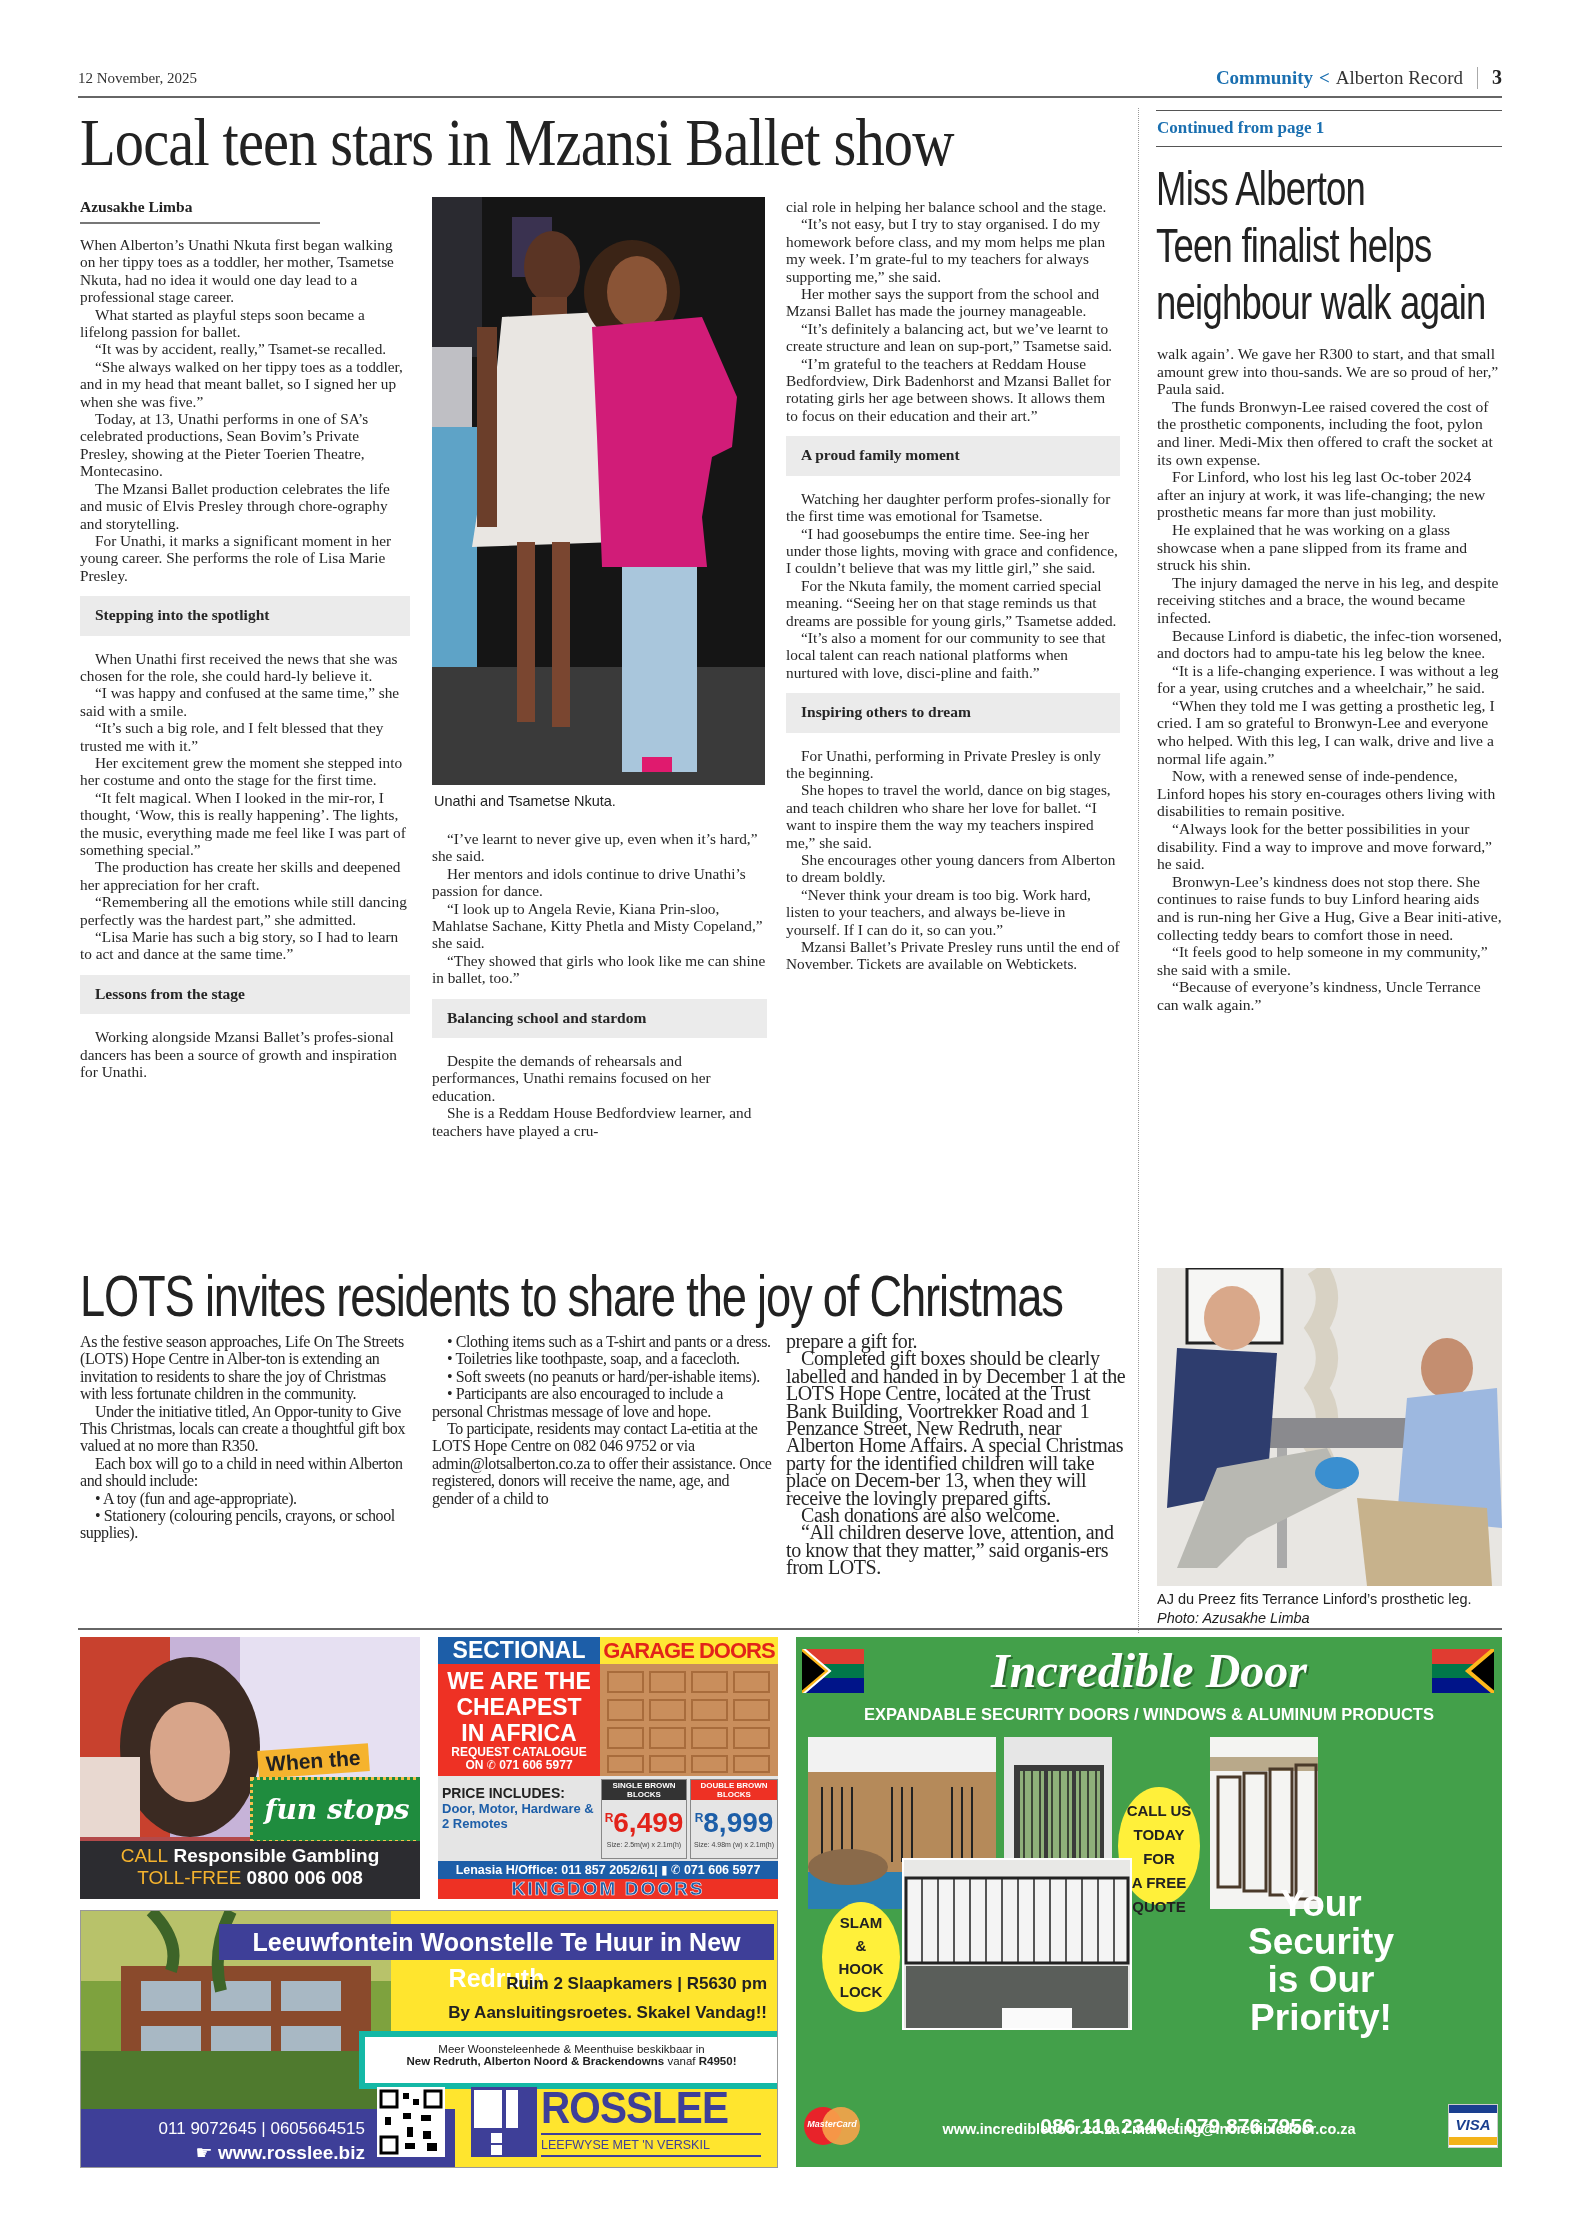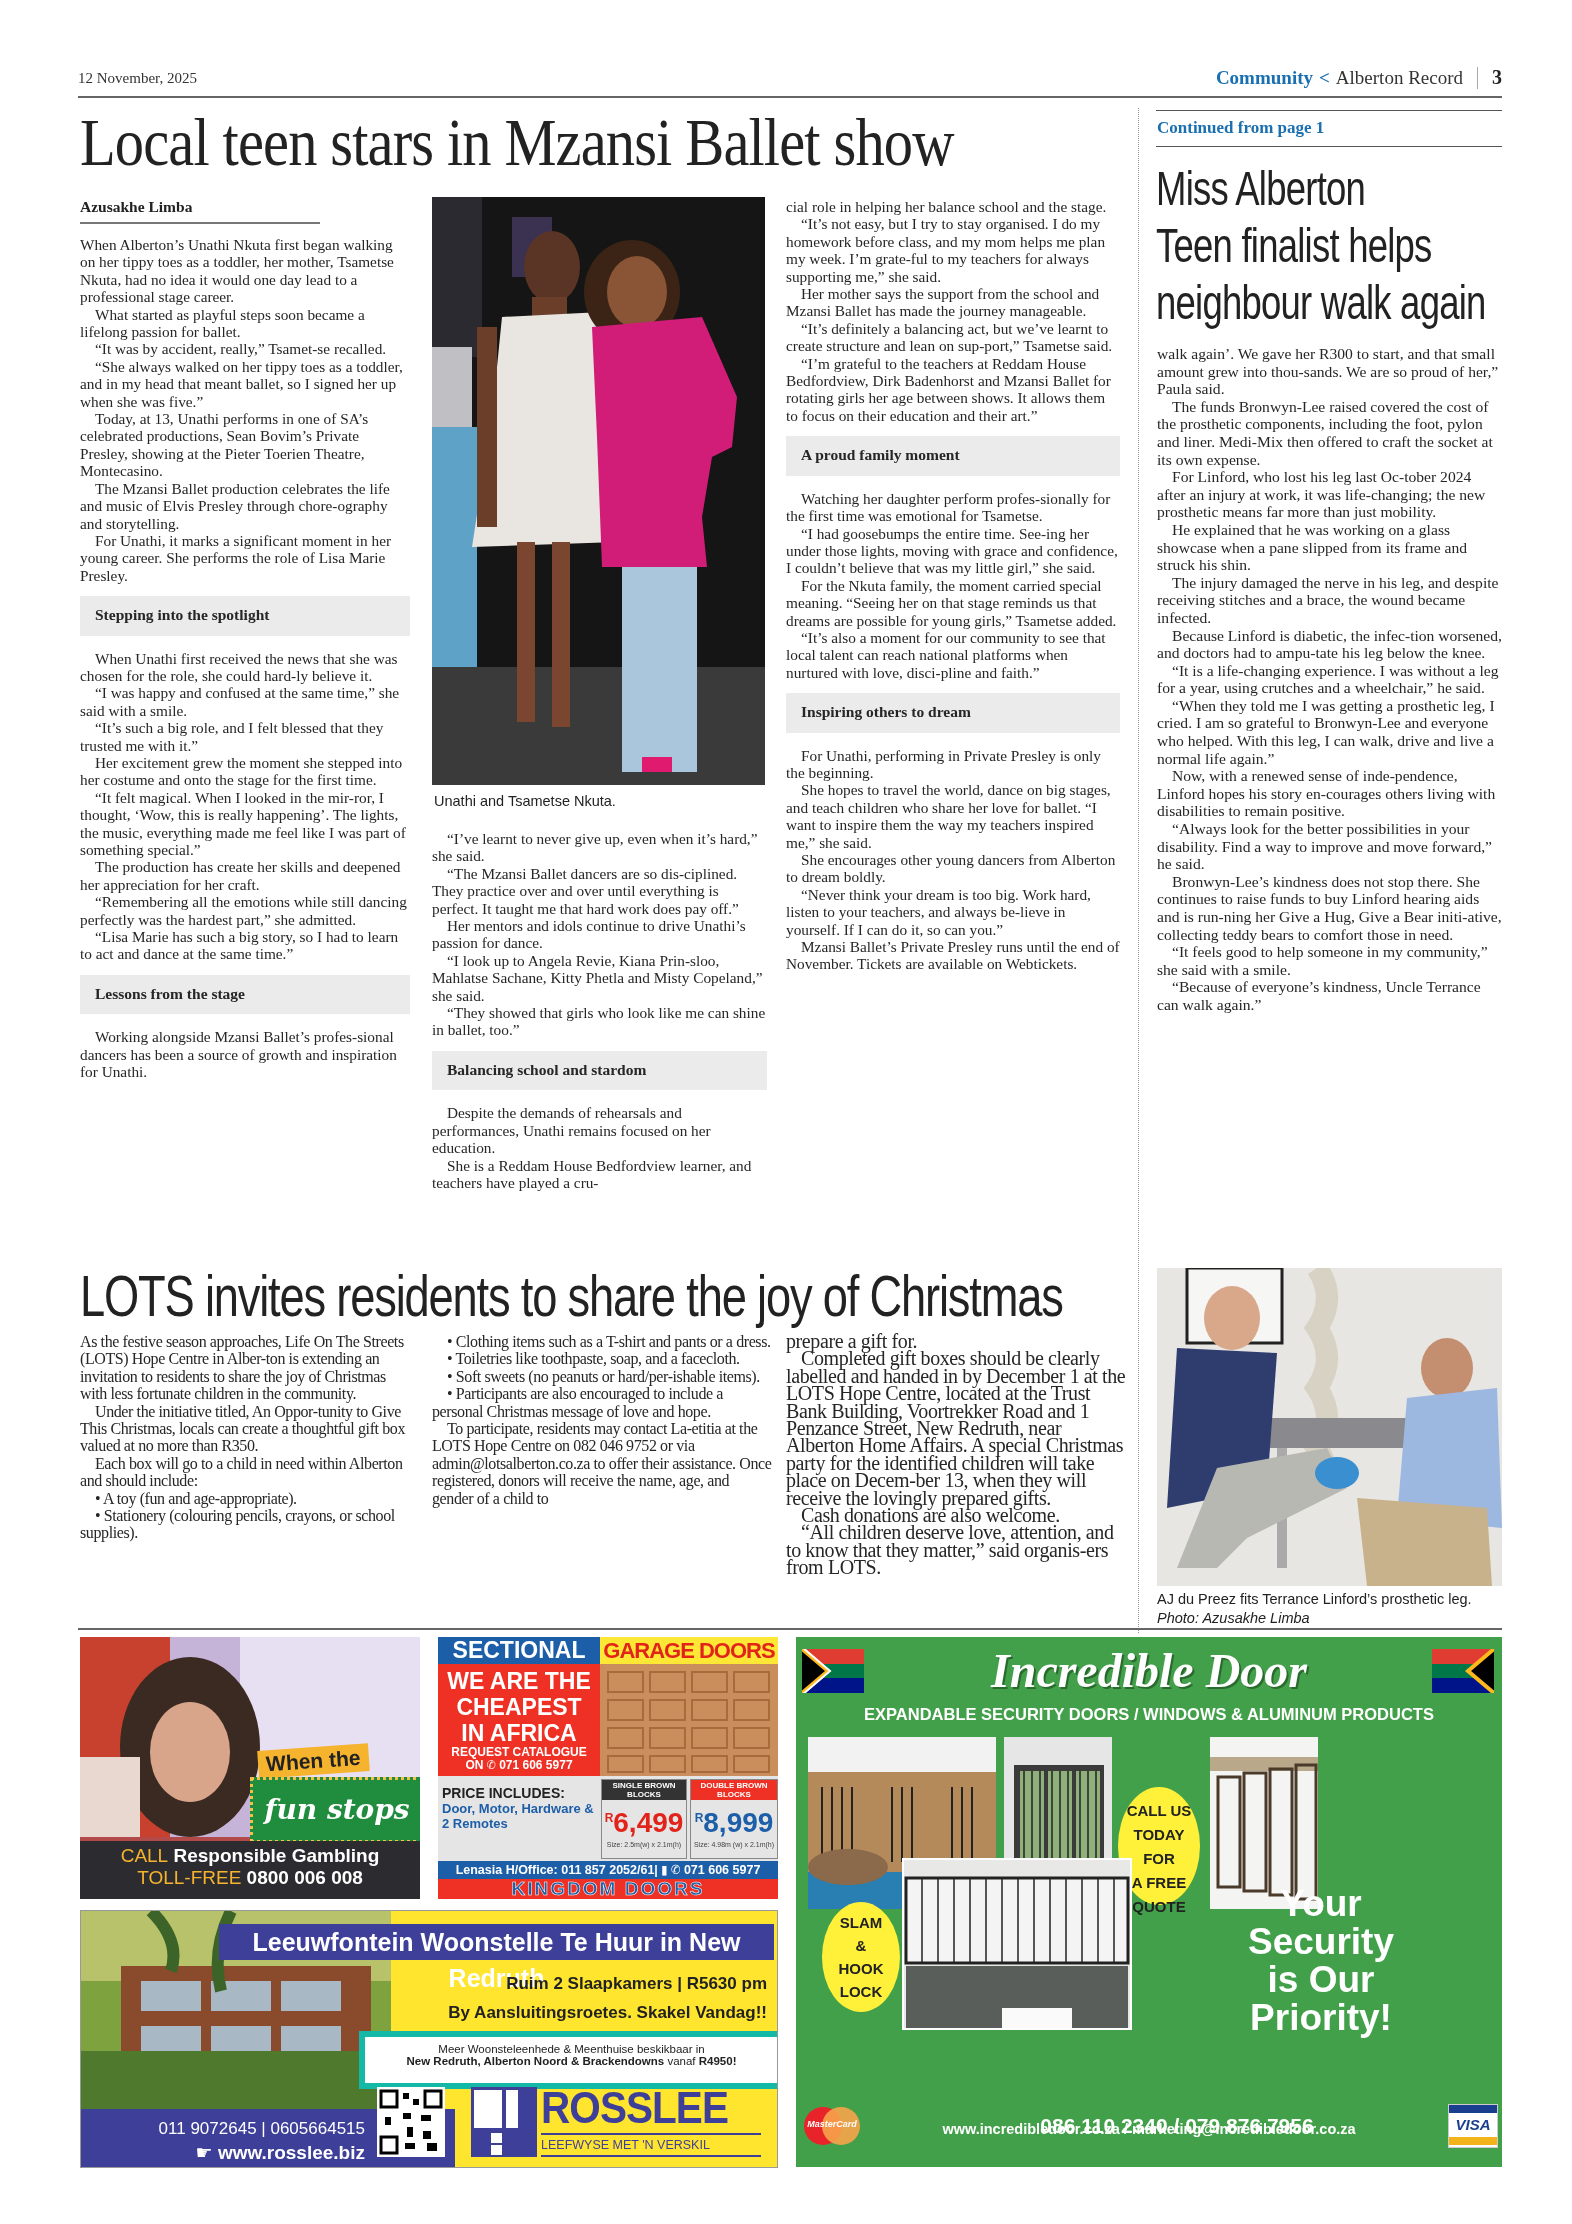--- a/index.html
+++ b/index.html
@@ -100,21 +100,20 @@
     <ellipse cx="205" cy="95" rx="30" ry="36" fill="#8a5436"></ellipse>
     <path d="M 160 130 L 270 120 L 305 200 L 300 250 L 280 260 L 270 320 L 275 370 L 170 370 L 165 240 Z" fill="#d11c78"></path>
     <rect x="190" y="370" width="75" height="205" fill="#a9c6dc"></rect>
     <rect x="210" y="560" width="30" height="15" fill="#e01a6e"></rect>
   </svg>
 </div>
 <div class="abs caption" style="left:434px; top:793px;">Unathi and Tsametse Nkuta.</div>
 
 <div class="abs col" style="left:432px; top:830px; width:335px;">
   <p class="ind">“I’ve learnt to never give up, even when it’s hard,” she said.</p>
-  <p class="ind">“The Mzansi Ballet dancers are so dis-ciplined. They practice over and over until everything is perfect. It taught me that hard work does pay off.”</p>
   <p class="ind">Her mentors and idols continue to drive Unathi’s passion for dance.</p>
   <p class="ind">“I look up to Angela Revie, Kiana Prin-sloo, Mahlatse Sachane, Kitty Phetla and Misty Copeland,” she said.</p>
   <p class="ind">“They showed that girls who look like me can shine in ballet, too.”</p>
   <div class="subhead">Balancing school and stardom</div>
   <p class="ind">Despite the demands of rehearsals and performances, Unathi remains focused on her education.</p>
   <p class="ind">She is a Reddam House Bedfordview learner, and teachers have played a cru-</p>
 </div>
 
 <div class="abs col" style="left:786px; top:198px; width:334px;">
   <p>cial role in helping her balance school and the stage.</p>

